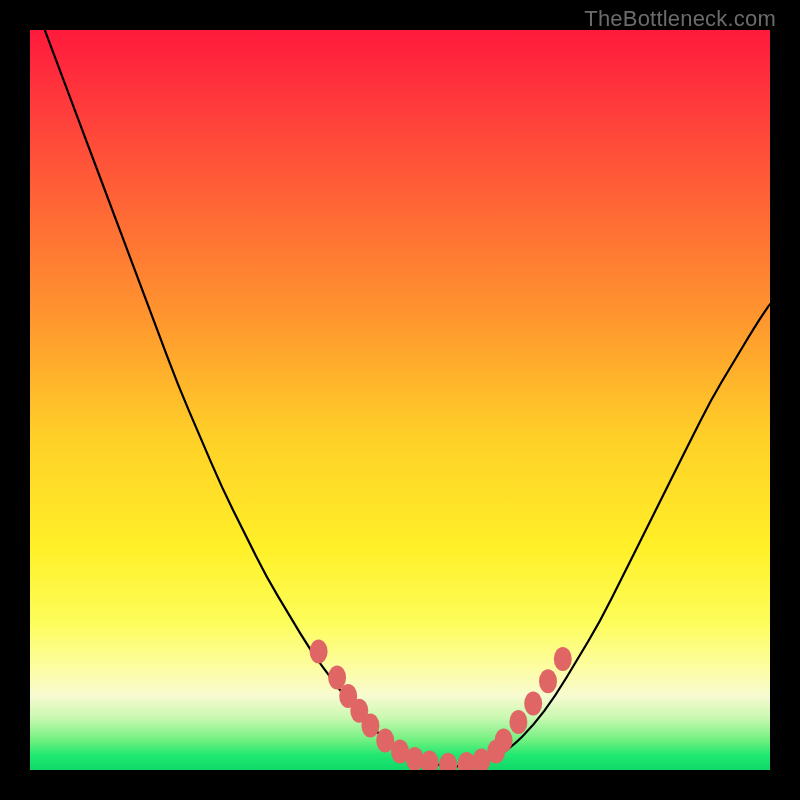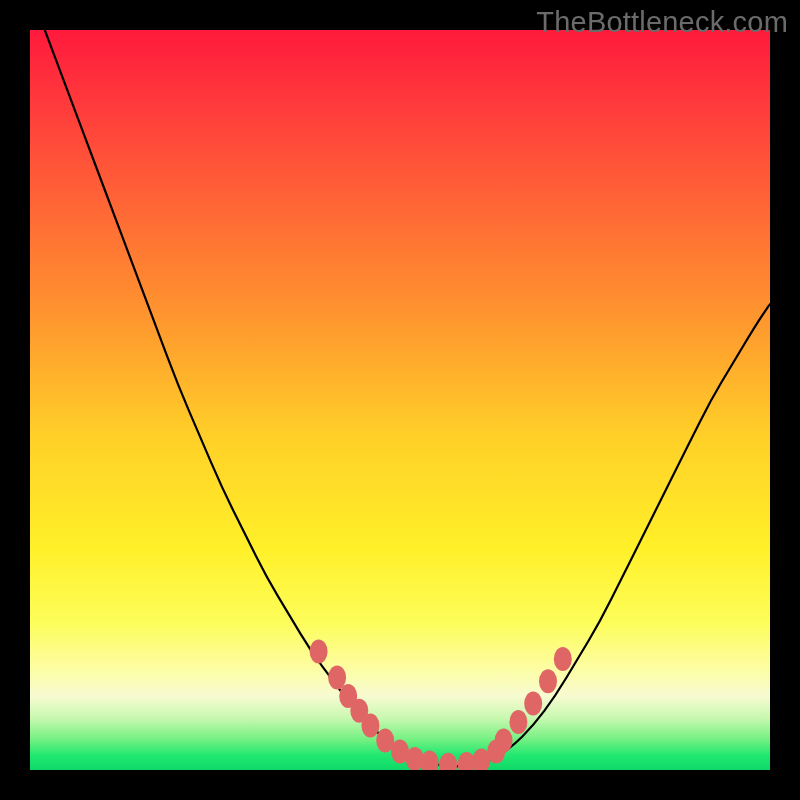--- a/index.html
+++ b/index.html
@@ -52,23 +52,23 @@
   svg.curve {
     position: absolute;
     left: 0;
     top: 0;
     width: 740px;
     height: 740px;
   }
   .watermark {
     position: absolute;
     top: 6px;
-    right: 12px;
+    right: 24px;
     color: #6b6b6b;
-    font-size: 29px;
+    font-size: 22px;
     letter-spacing: 0.2px;
     font-family: Arial, Helvetica, sans-serif;
   }
 </style>
 </head>
 <body>
 
 <div class="frame">
 
   <div class="plot">

